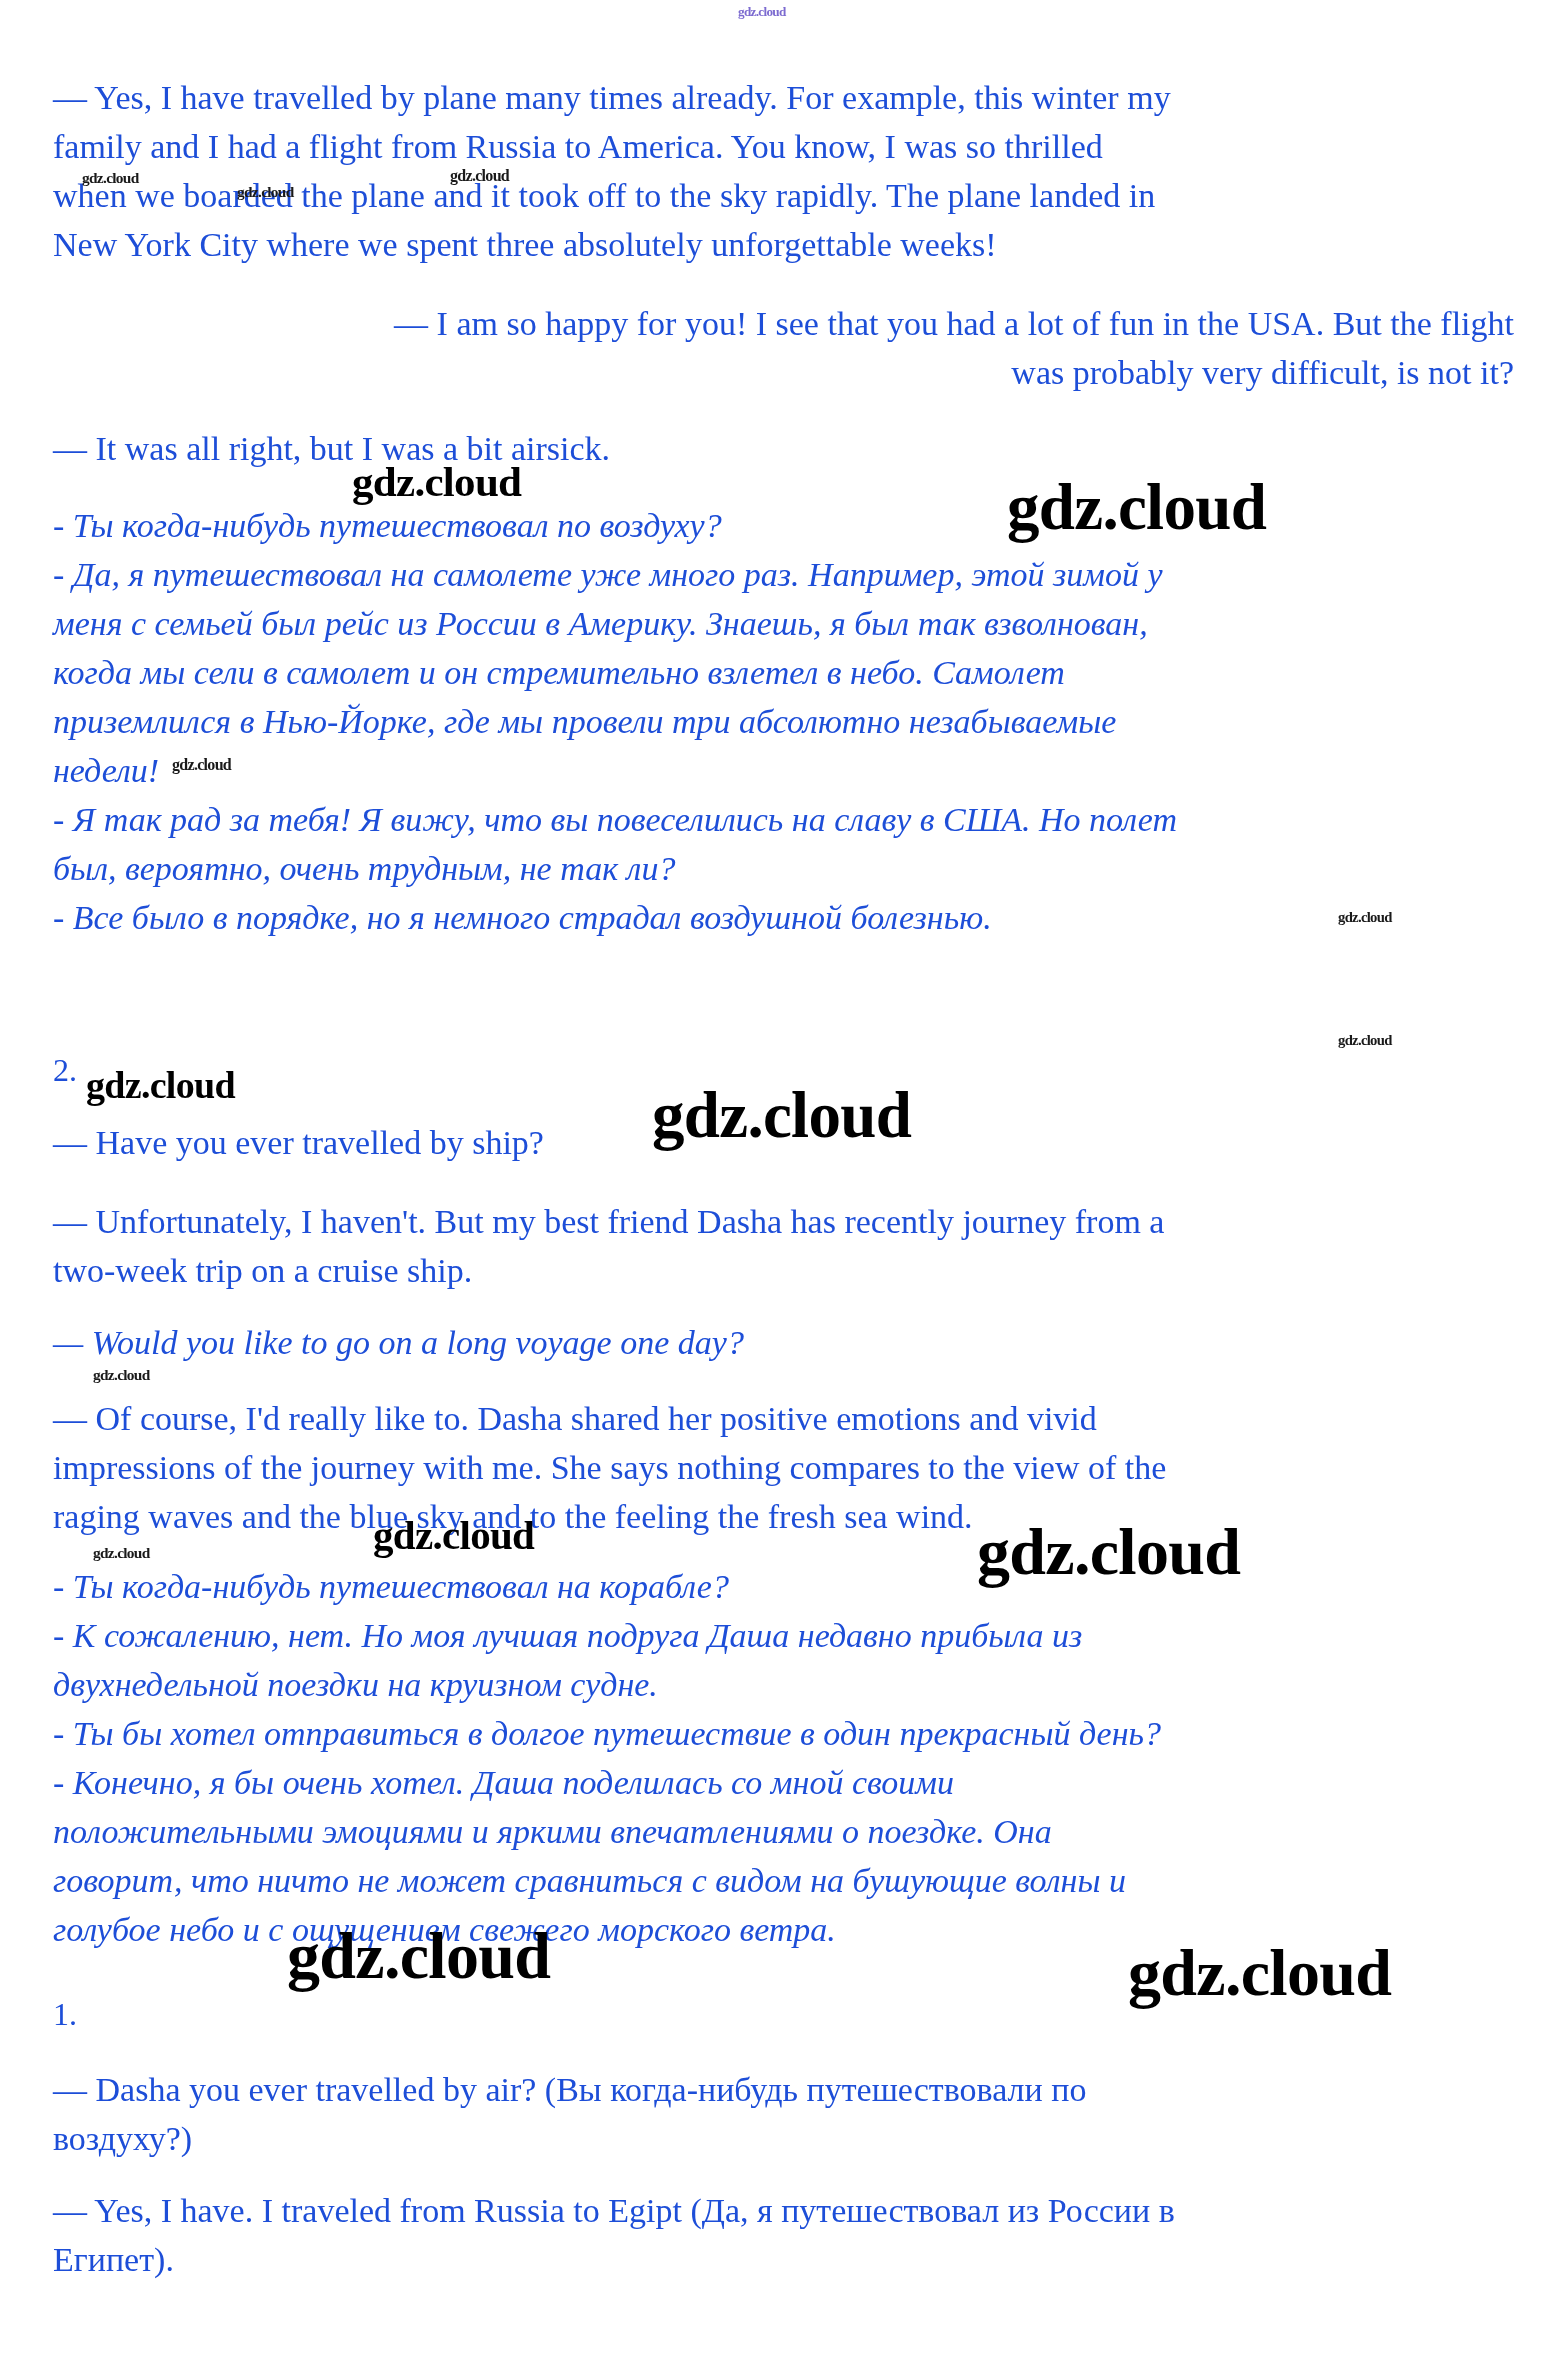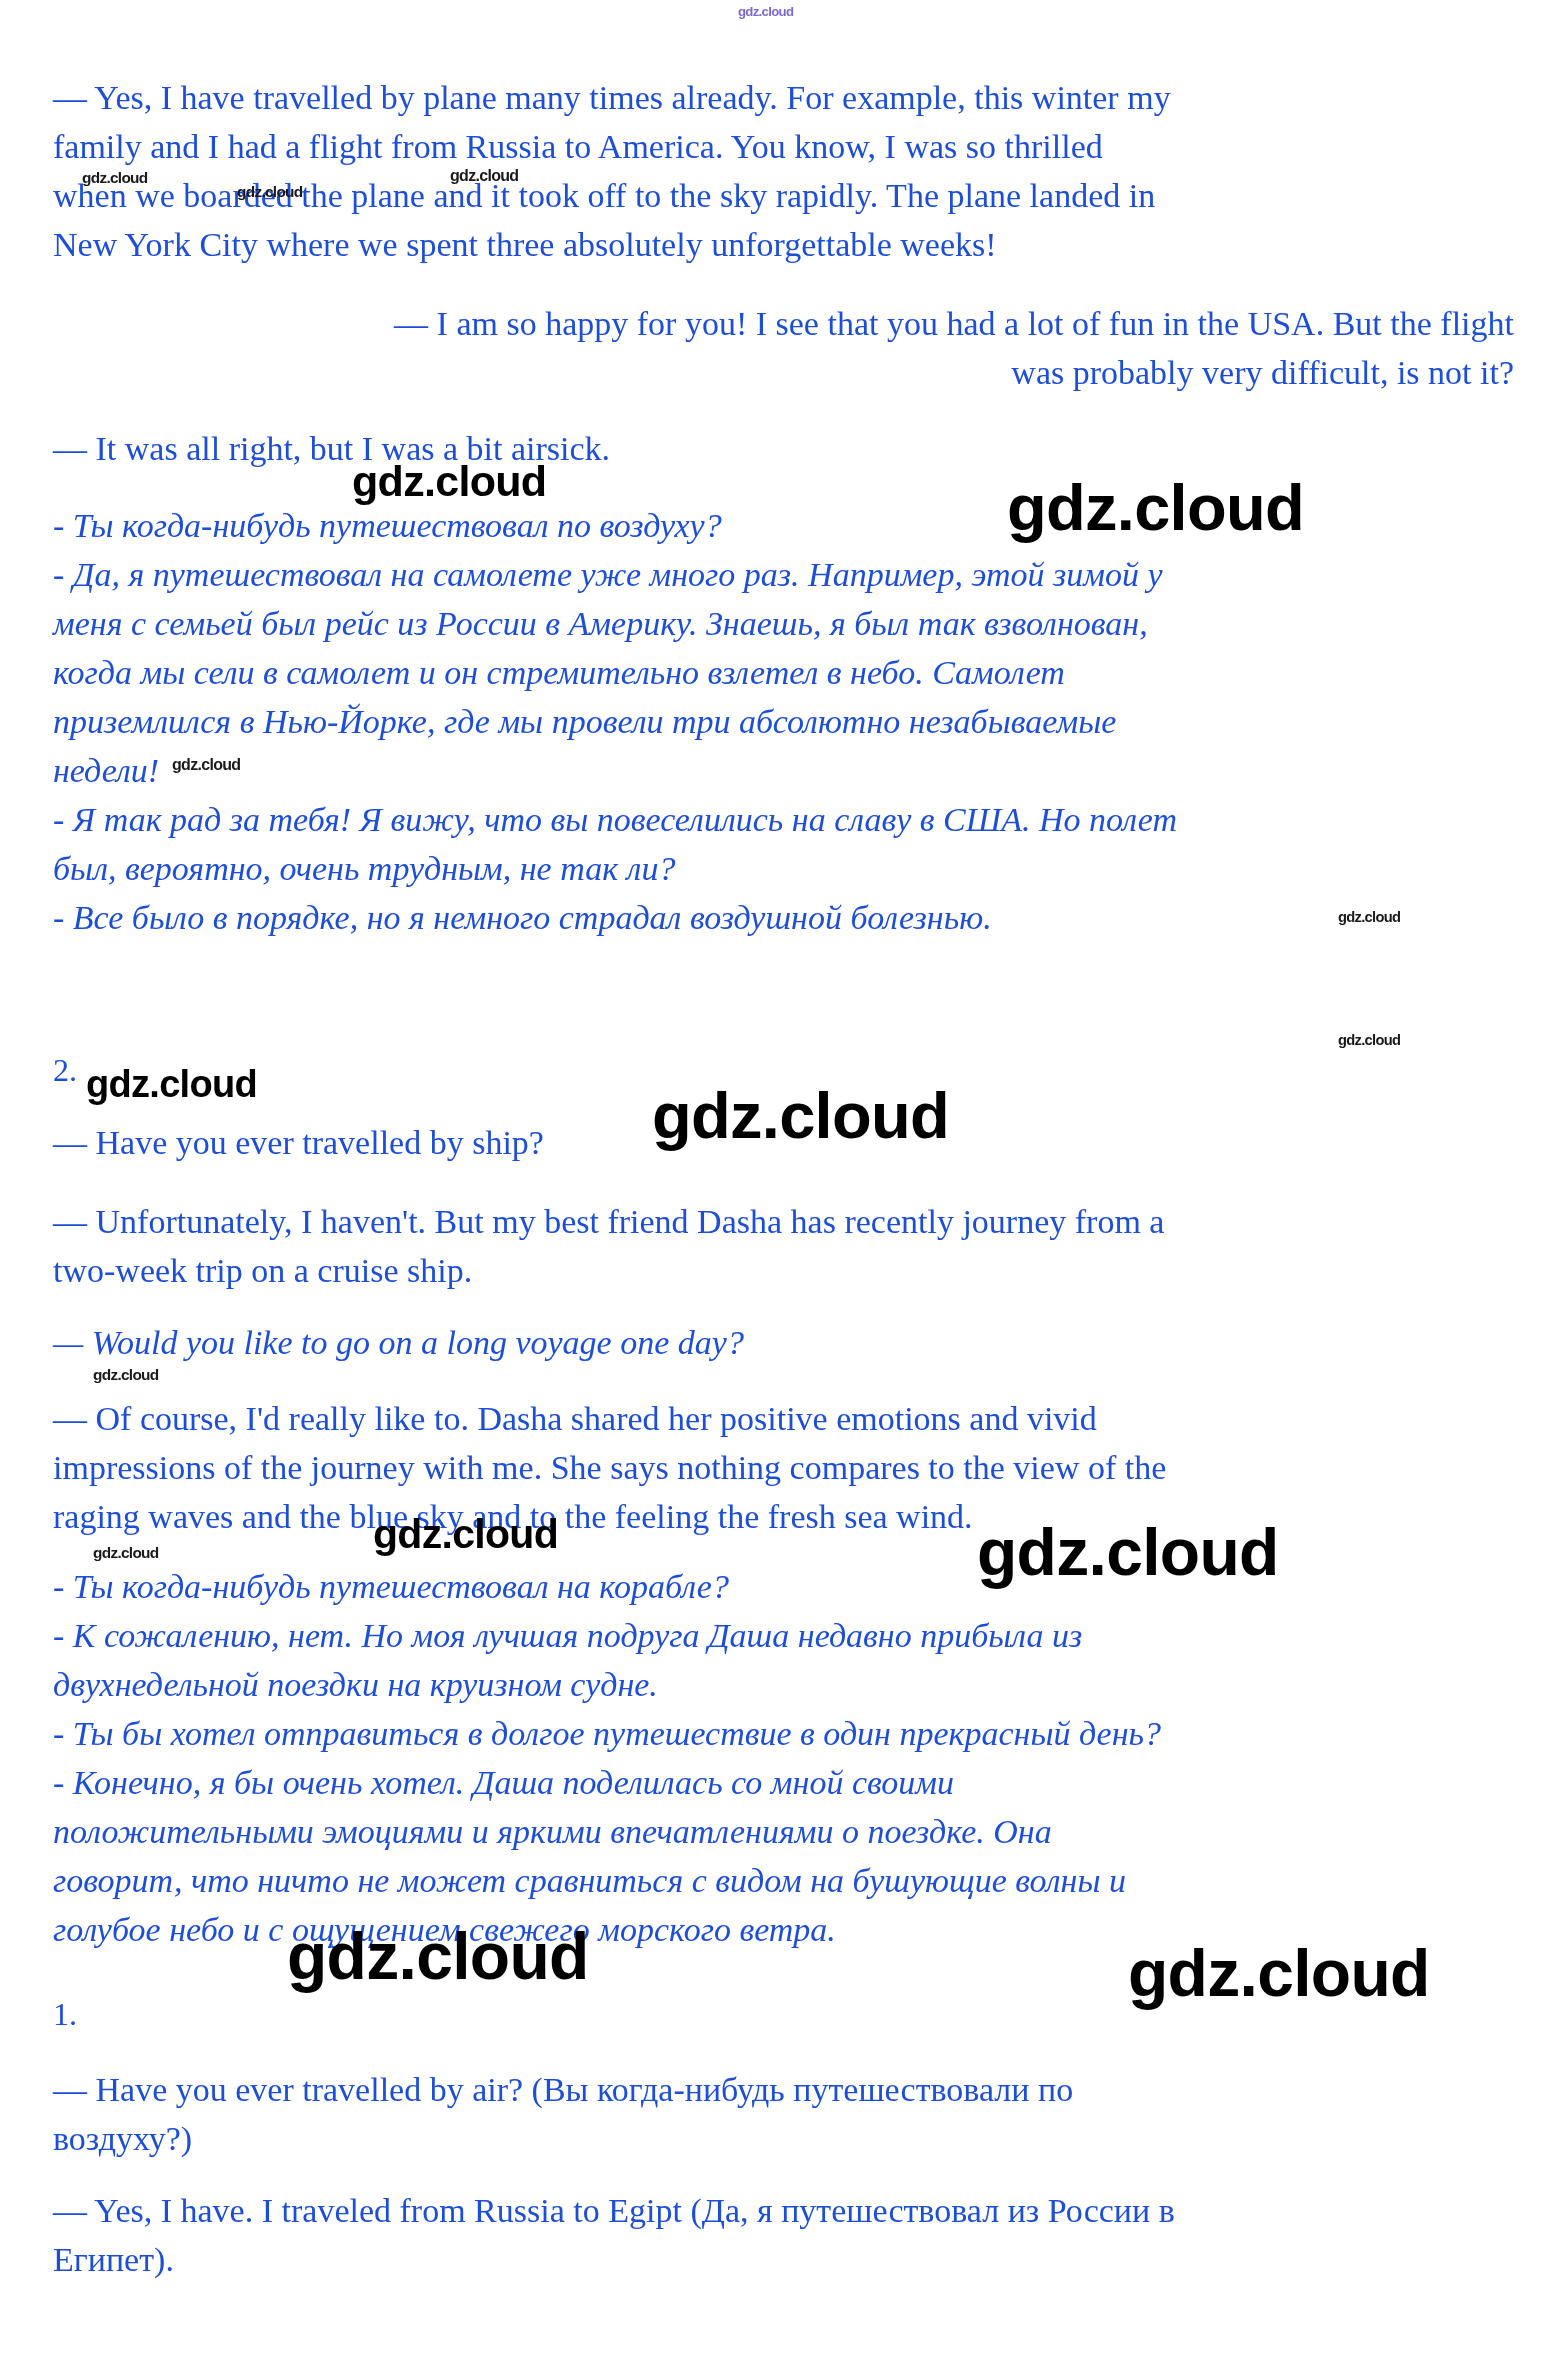--- a/index.html
+++ b/index.html
@@ -55,21 +55,21 @@
   .b11 { top: 2065px; }
   .b12 { top: 2186px; }
 
   .watermark-layer {
     position: absolute;
     inset: 0;
     pointer-events: none;
   }
   .wm {
     position: absolute;
-    font-family: Liberation Sans, sans-serif;
+    font-family: Liberation Serif, serif;
     font-weight: 700;
     letter-spacing: -0.7px;
     white-space: nowrap;
   }
 </style>
 </head>
 <body>
 
 <div class="page">
   <div class="text-layer">
@@ -122,21 +122,21 @@
         <div class="line">- Ты бы хотел отправиться в долгое путешествие в один прекрасный день?</div>
         <div class="line">- Конечно, я бы очень хотел. Даша поделилась со мной своими</div>
         <div class="line">положительными эмоциями и яркими впечатлениями о поездке. Она</div>
         <div class="line">говорит, что ничто не может сравниться с видом на бушующие волны и</div>
         <div class="line">голубое небо и с ощущением свежего морского ветра.</div>
       </div>
       <div class="block num b10">
         <div class="line">1.</div>
       </div>
       <div class="block en b11">
-        <div class="line">— Have you ever travelled by air? (Вы когда-нибудь путешествовали по</div>
+        <div class="line">— Dasha you ever travelled by air? (Вы когда-нибудь путешествовали по</div>
         <div class="line">воздуху?)</div>
       </div>
       <div class="block en b12">
         <div class="line">— Yes, I have. I traveled from Russia to Egipt (Да, я путешествовал из России в</div>
         <div class="line">Египет).</div>
       </div>
     </div>
   <div class="watermark-layer">
       <span class="wm" style="left: 738px; top: 4.4px; font-size: 13.2px; color: rgb(124, 107, 208);">gdz.cloud</span>
       <span class="wm" style="left: 82px; top: 169px; font-size: 15.4px; color: rgb(26, 26, 26);">gdz.cloud</span>

